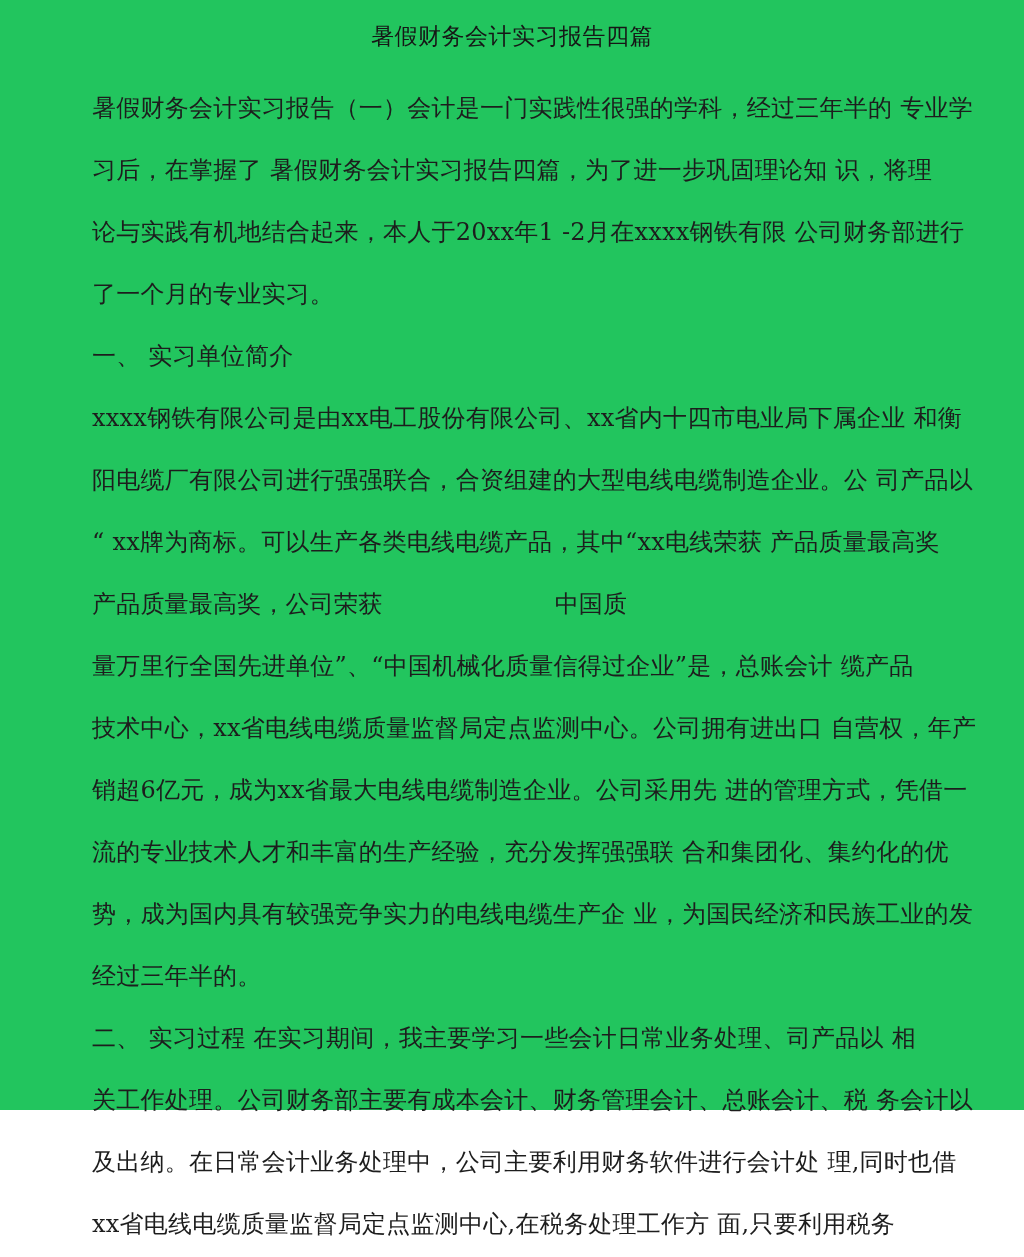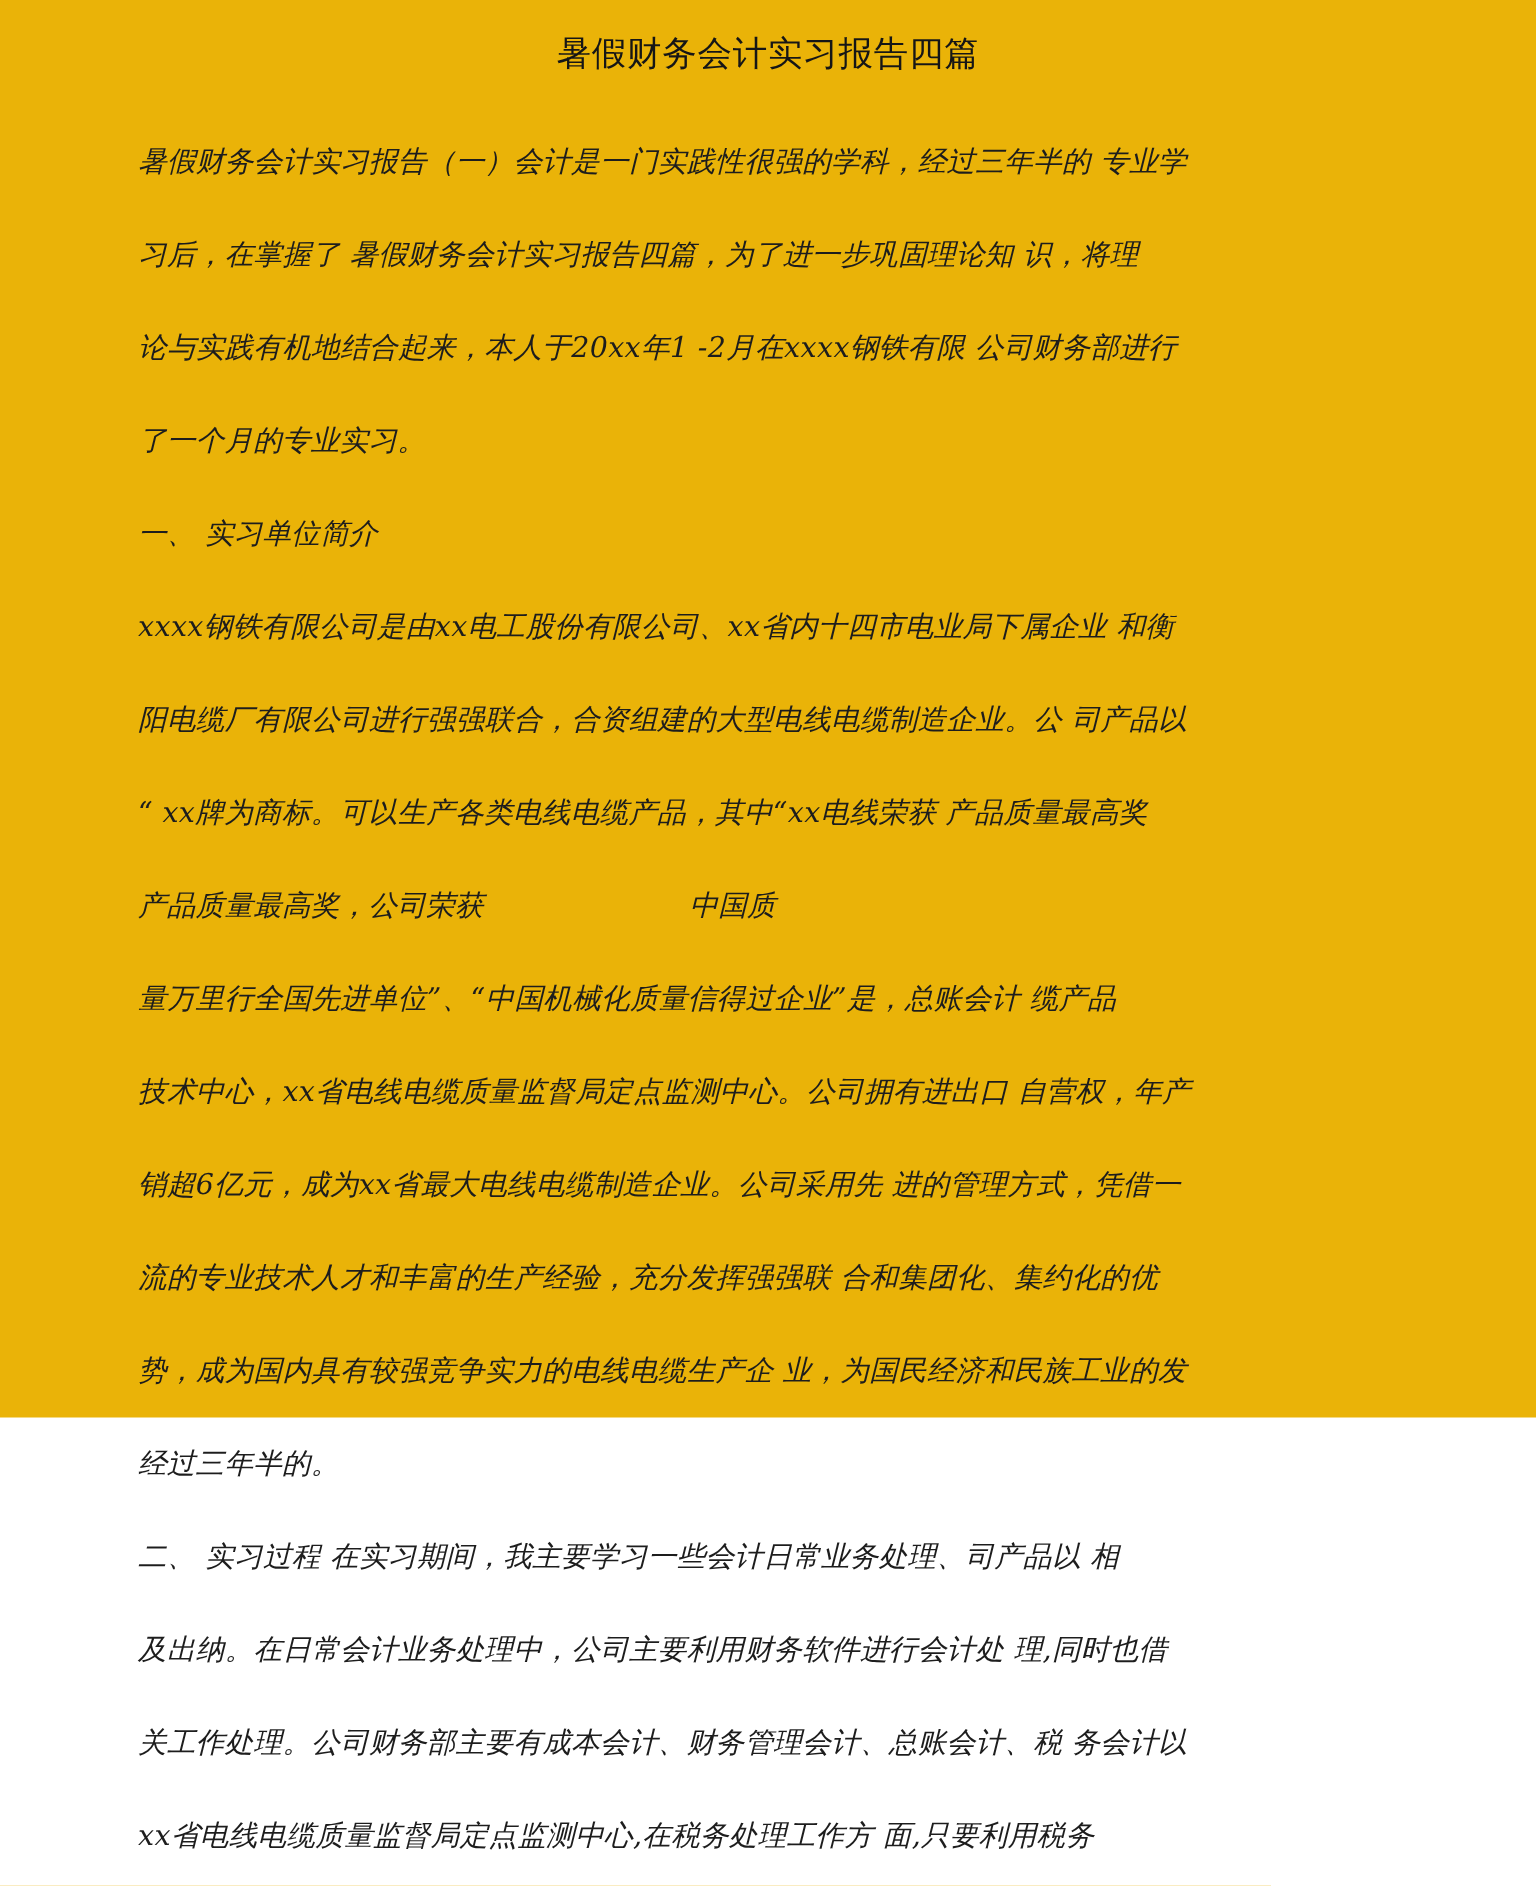--- a/index.html
+++ b/index.html
@@ -15,22 +15,22 @@
     font-family: "DejaVu Serif", "Liberation Serif", serif;
     color: #1b1b1b;
     -webkit-font-smoothing: antialiased;
   }
 
   .page {
     position: absolute;
     left: 0;
     top: 0;
     width: 1024px;
-    height: 945px;
-    background: #eab308;
+    height: 1110px;
+    background: #22c55e;
   }
 
   .doc-title {
     position: absolute;
     left: 0;
     top: 21px;
     width: 1024px;
     text-align: center;
     font-size: 23px;
     line-height: 30px;
@@ -43,25 +43,24 @@
   .body-block {
     position: absolute;
     left: 92px;
     top: 77px;
     width: 840px;
   }
 
   .tline {
     height: 62px;
     line-height: 62px;
-    font-size: 19px;
+    font-size: 24px;
     letter-spacing: 0.2px;
     white-space: pre;
     color: #1d1d1d;
-    font-style: italic;
   }
 
   
   .tline.j {
     letter-spacing: 0.25px;
   }
 </style>
 </head>
 <body>
 
@@ -79,19 +78,19 @@
     <div class="tline j">阳电缆厂有限公司进行强强联合，合资组建的大型电线电缆制造企业。公 司产品以</div>
     <div class="tline j">“ xx牌为商标。可以生产各类电线电缆产品，其中“xx电线荣获 产品质量最高奖</div>
     <div class="tline">产品质量最高奖，公司荣获                      中国质</div>
     <div class="tline j">量万里行全国先进单位”、“中国机械化质量信得过企业”是，总账会计 缆产品</div>
     <div class="tline j">技术中心，xx省电线电缆质量监督局定点监测中心。公司拥有进出口 自营权，年产</div>
     <div class="tline j">销超6亿元，成为xx省最大电线电缆制造企业。公司采用先 进的管理方式，凭借一</div>
     <div class="tline j">流的专业技术人才和丰富的生产经验，充分发挥强强联 合和集团化、集约化的优</div>
     <div class="tline j">势，成为国内具有较强竞争实力的电线电缆生产企 业，为国民经济和民族工业的发</div>
     <div class="tline">经过三年半的。</div>
     <div class="tline j">二、 实习过程 在实习期间，我主要学习一些会计日常业务处理、司产品以 相</div>
+    <div class="tline j">关工作处理。公司财务部主要有成本会计、财务管理会计、总账会计、税 务会计以</div>
     <div class="tline j">及出纳。在日常会计业务处理中，公司主要利用财务软件进行会计处 理,同时也借</div>
-    <div class="tline j">关工作处理。公司财务部主要有成本会计、财务管理会计、总账会计、税 务会计以</div>
     <div class="tline j">xx省电线电缆质量监督局定点监测中心,在税务处理工作方 面,只要利用税务</div>
     <div class="tline">局相关软件进行纳税管理，如登录网上办税大厅、abc3000</div>
   </div>
 
 </div>
 
 </body></html>

